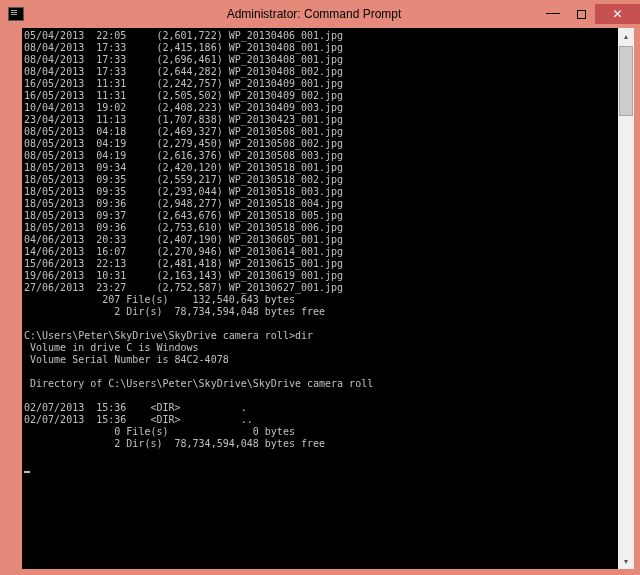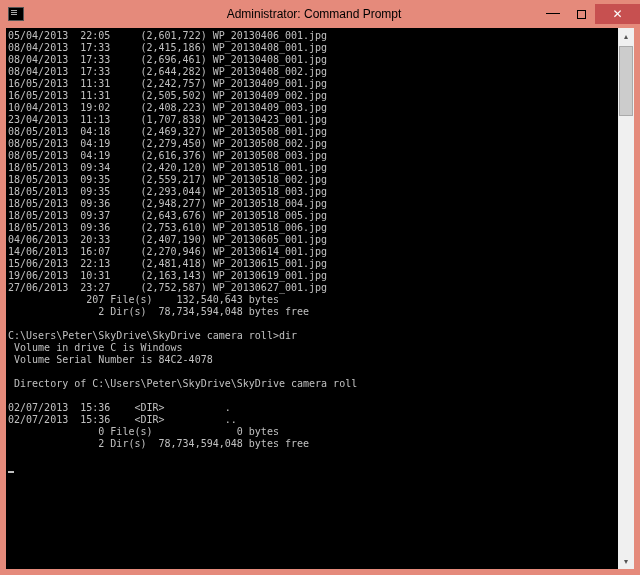--- a/index.html
+++ b/index.html
@@ -74,21 +74,21 @@
     }
     .win-btn.close {
       background: #c75050;
       color: #fff;
       width: 45px;
       font-size: 12px;
     }
     .content-area {
       flex: 1;
       background: #000;
-      margin: 0 6px 6px 6px;
+      margin: 0 6px 6px 22px;
       display: flex;
       position: relative;
     }
     .console {
       flex: 1;
       color: #c0c0c0;
       font-family: 'Consolas', 'Lucida Console', monospace;
       font-size: 10px;
       line-height: 12px;
       white-space: pre;

